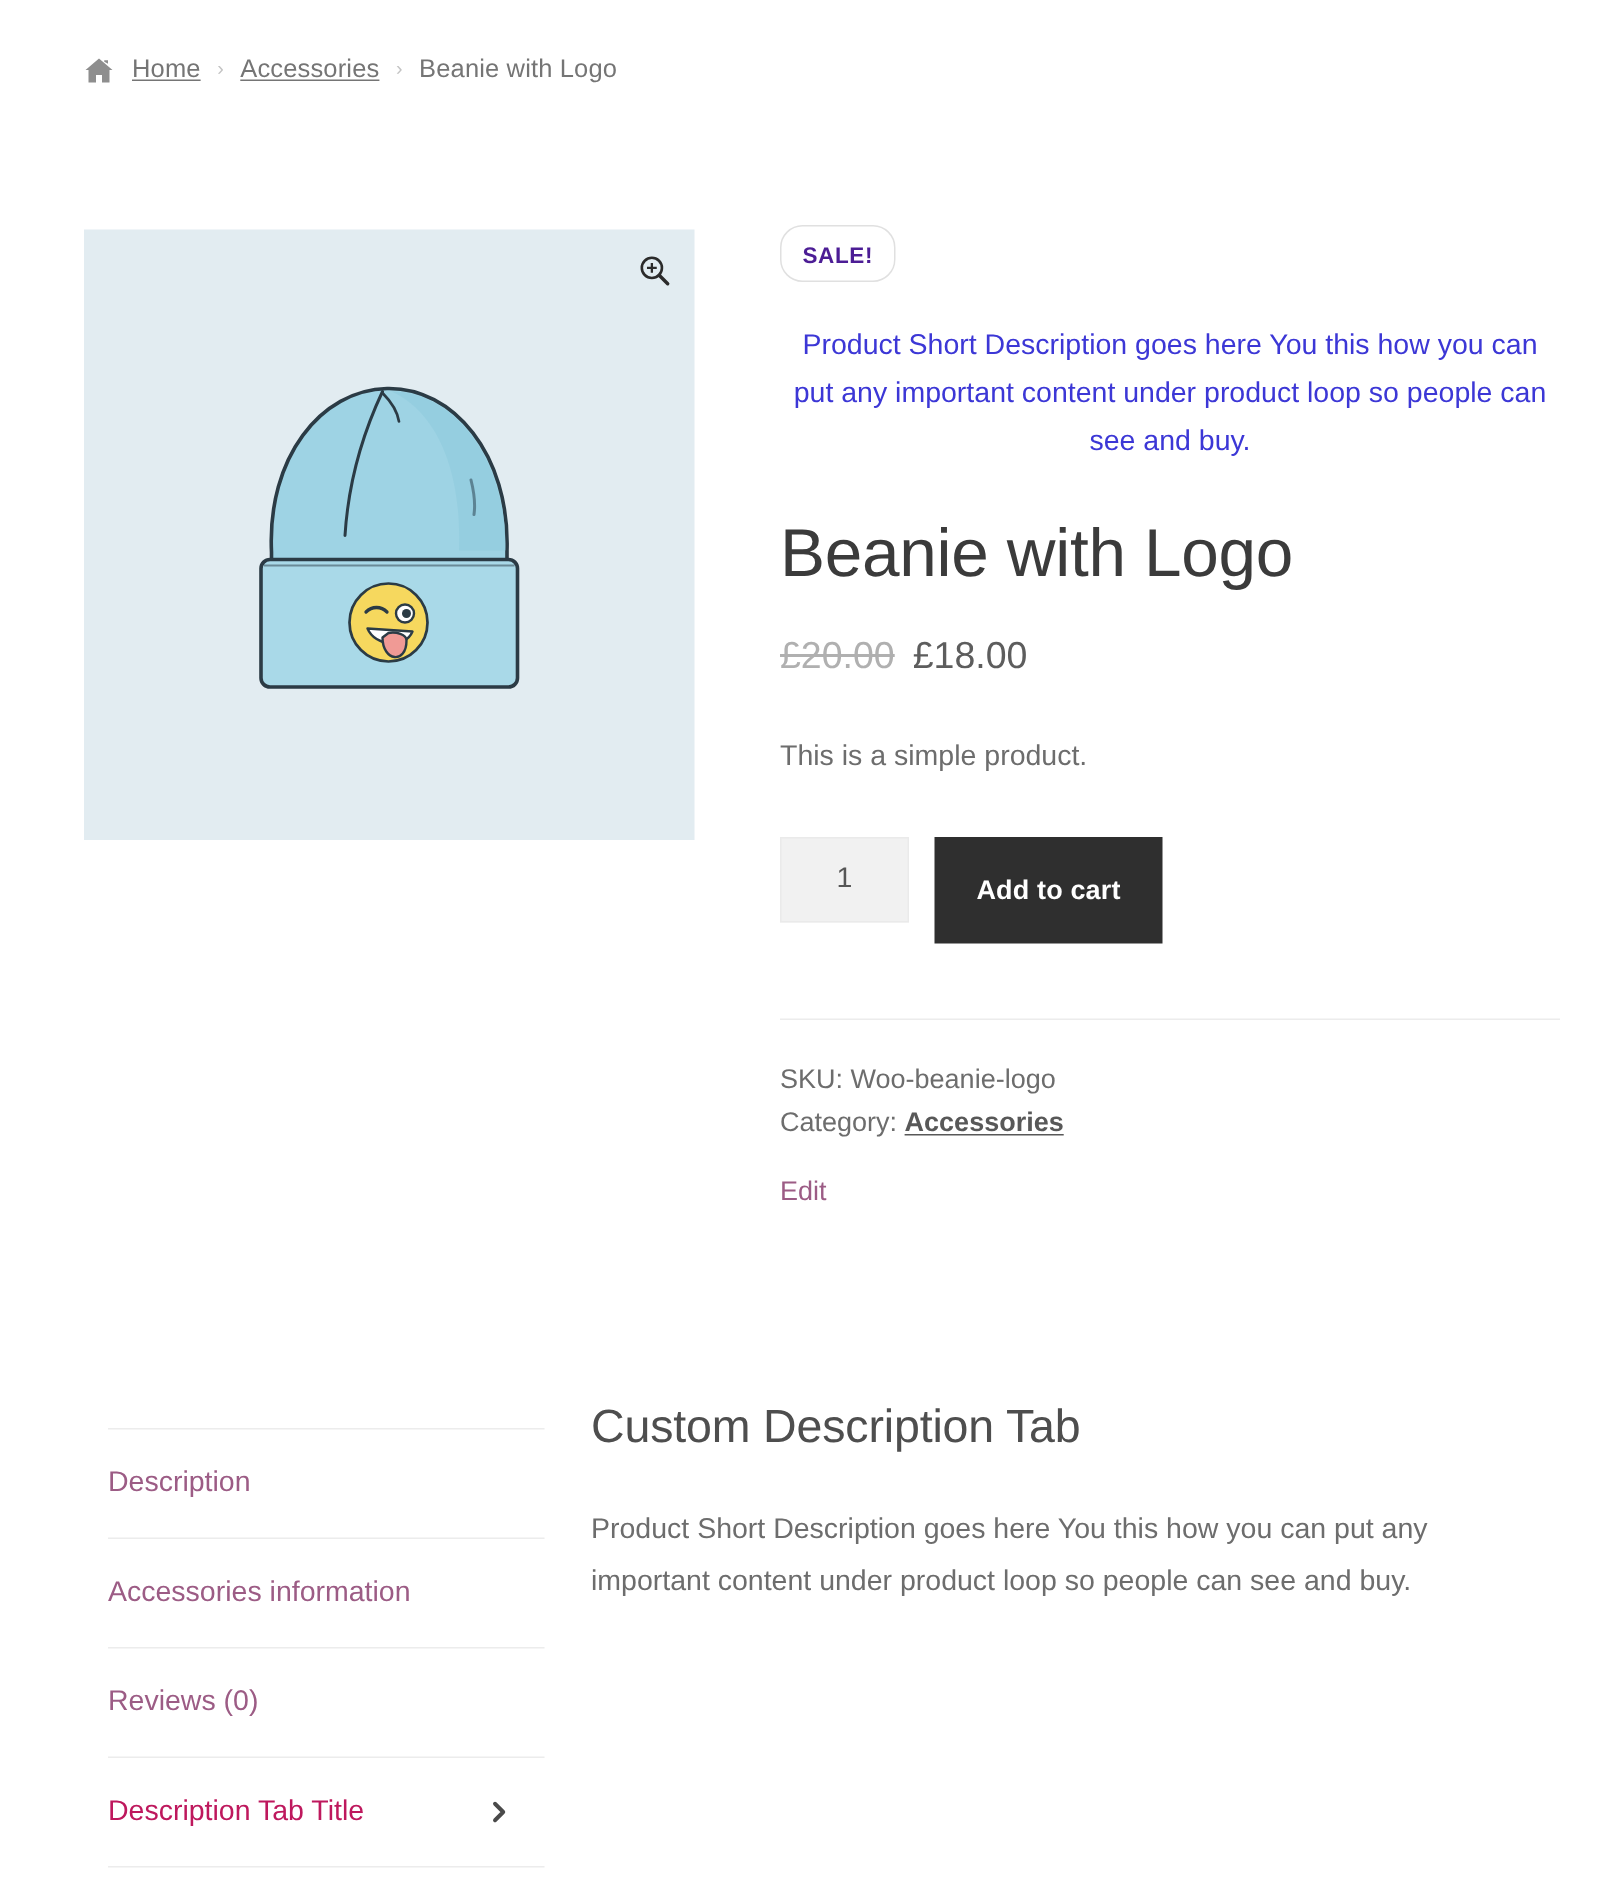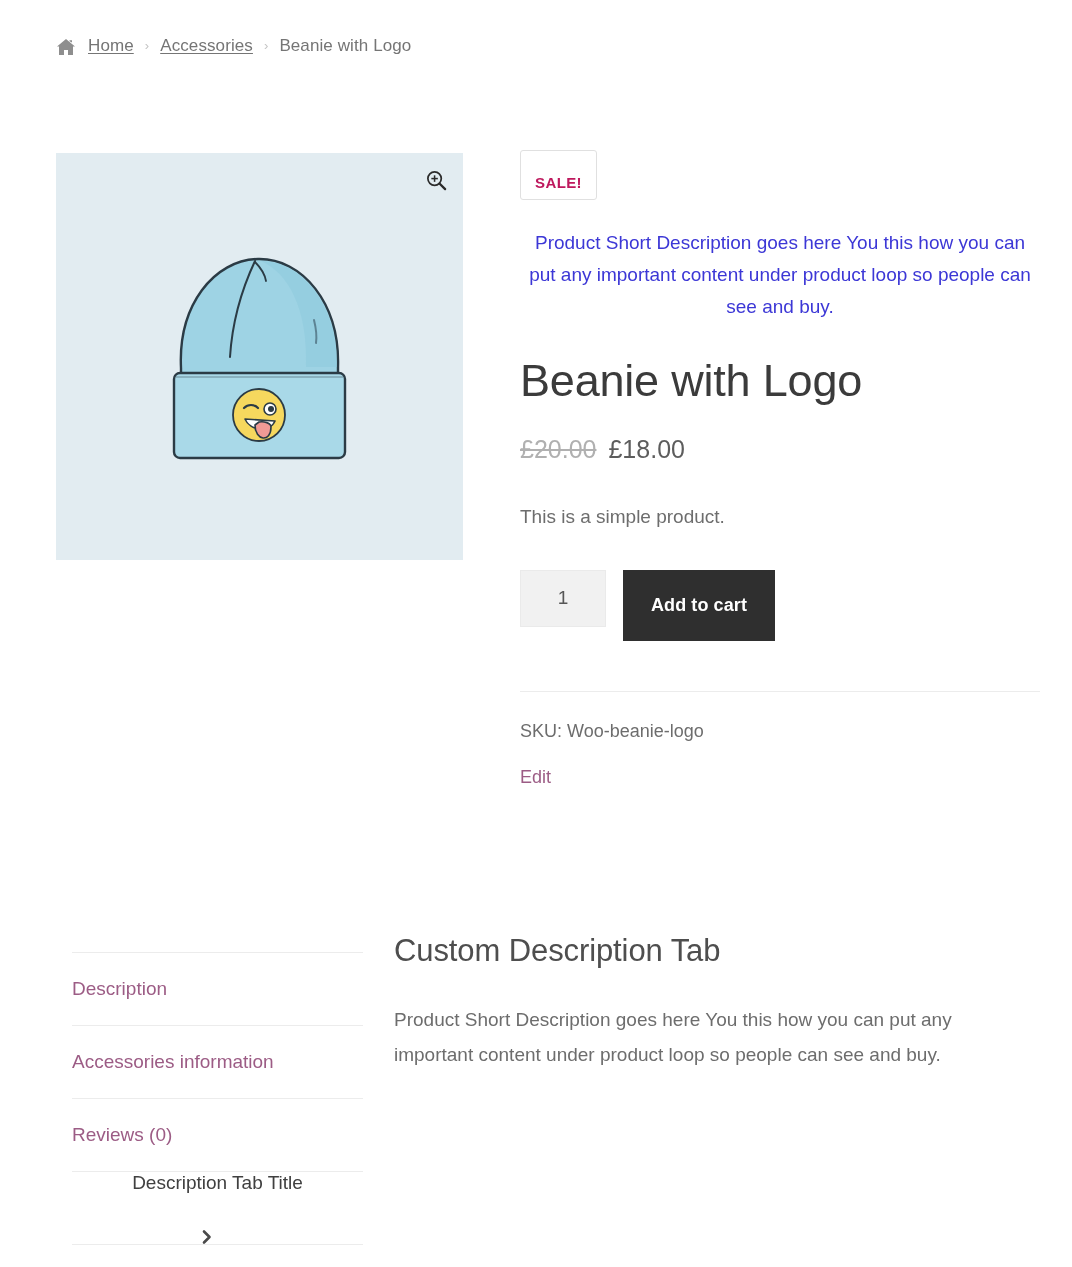--- a/index.html
+++ b/index.html
@@ -83,26 +83,26 @@
   
   .summary {
     position: absolute;
     left: 520px;
     top: 150px;
     width: 520px;
   }
   .sale-badge {
     display: inline-block;
     border: 1px solid #e0e0e0;
-    border-radius: 3px;
-    padding: 24px 14px 9px;
+    border-radius: 15px;
+    padding: 12px 14px 9px;
     font-size: 15px;
     font-weight: bold;
     letter-spacing: .4px;
-    color: #be185d;
+    color: #4c1d95;
     background: #fff;
     line-height: 1;
   }
   .short-desc {
     margin: 27px 0 0 0;
     text-align: center;
     font-size: 19px;
     line-height: 32px;
     color: #3c37d6;
   }
@@ -205,21 +205,21 @@
   .tab-item {
     border-bottom: 1px solid #ececec;
     height: 73px;
     display: flex;
     align-items: center;
     justify-content: space-between;
     font-size: 19px;
     color: #9c5c85;
     cursor: pointer;
   }
-  .tab-item.active { color: #404040; flex-direction: column; }
+  .tab-item.active { color: #be185d; }
   .chevron-right-icon {
     display: inline-block;
     width: 16px;
     height: 16px;
     margin-right: 22px;
   }
 
   
   .tab-panel {
     position: absolute;
@@ -317,20 +317,24 @@
     <input class="qty-input" type="text" value="1" style="">
     <button class="add-to-cart" type="button">Add to cart</button>
   </form>
 
   <div class="meta-divider"></div>
 
   <div class="meta">
     <div>
       <span>SKU:</span>
       <span>Woo-beanie-logo</span>
+    </div>
+    <div>
+      <span>Category:</span>
+      <a class="cat-link">Accessories</a>
     </div>
   </div>
 
   <a class="edit-link">Edit</a>
 </div>
 
 <ul class="tabs-nav">
   <li class="tab-item">
     <span>Description</span>
   </li>

